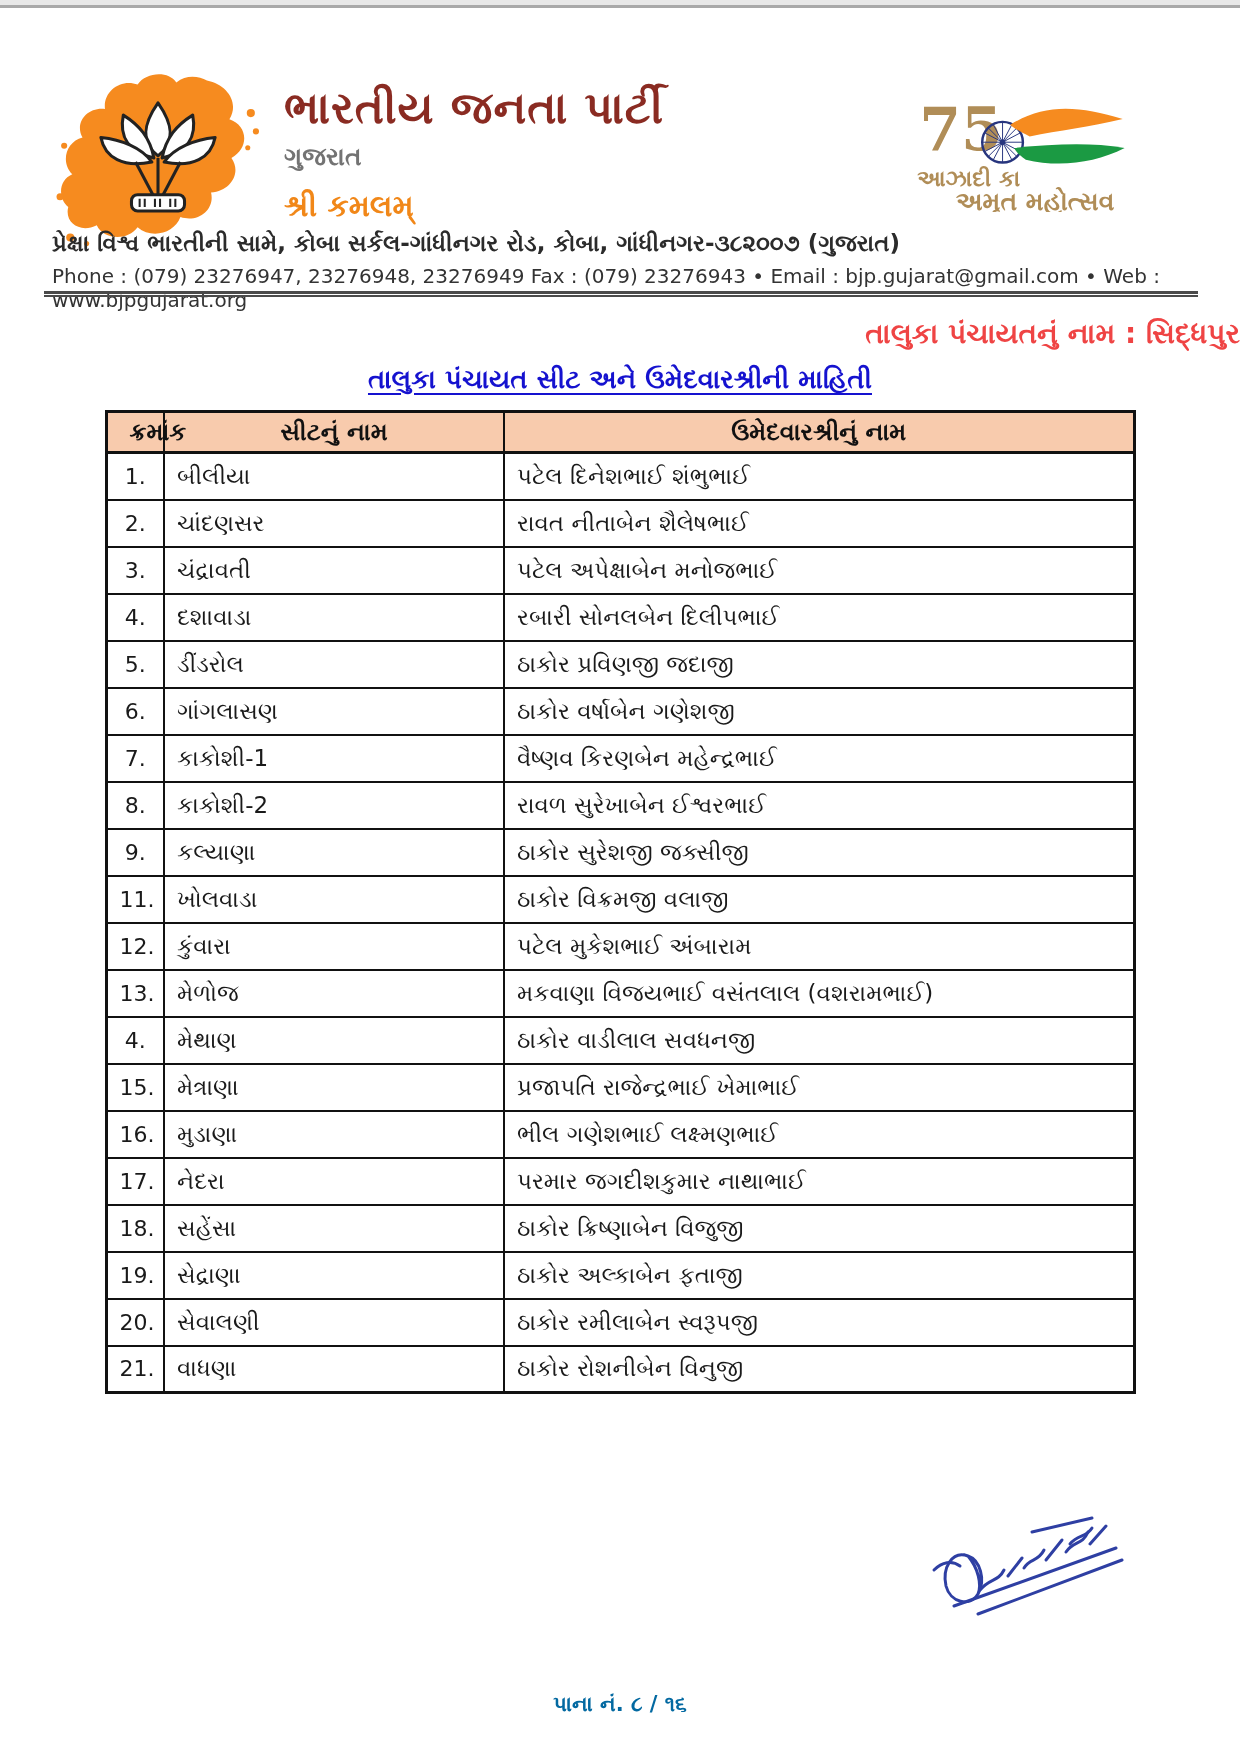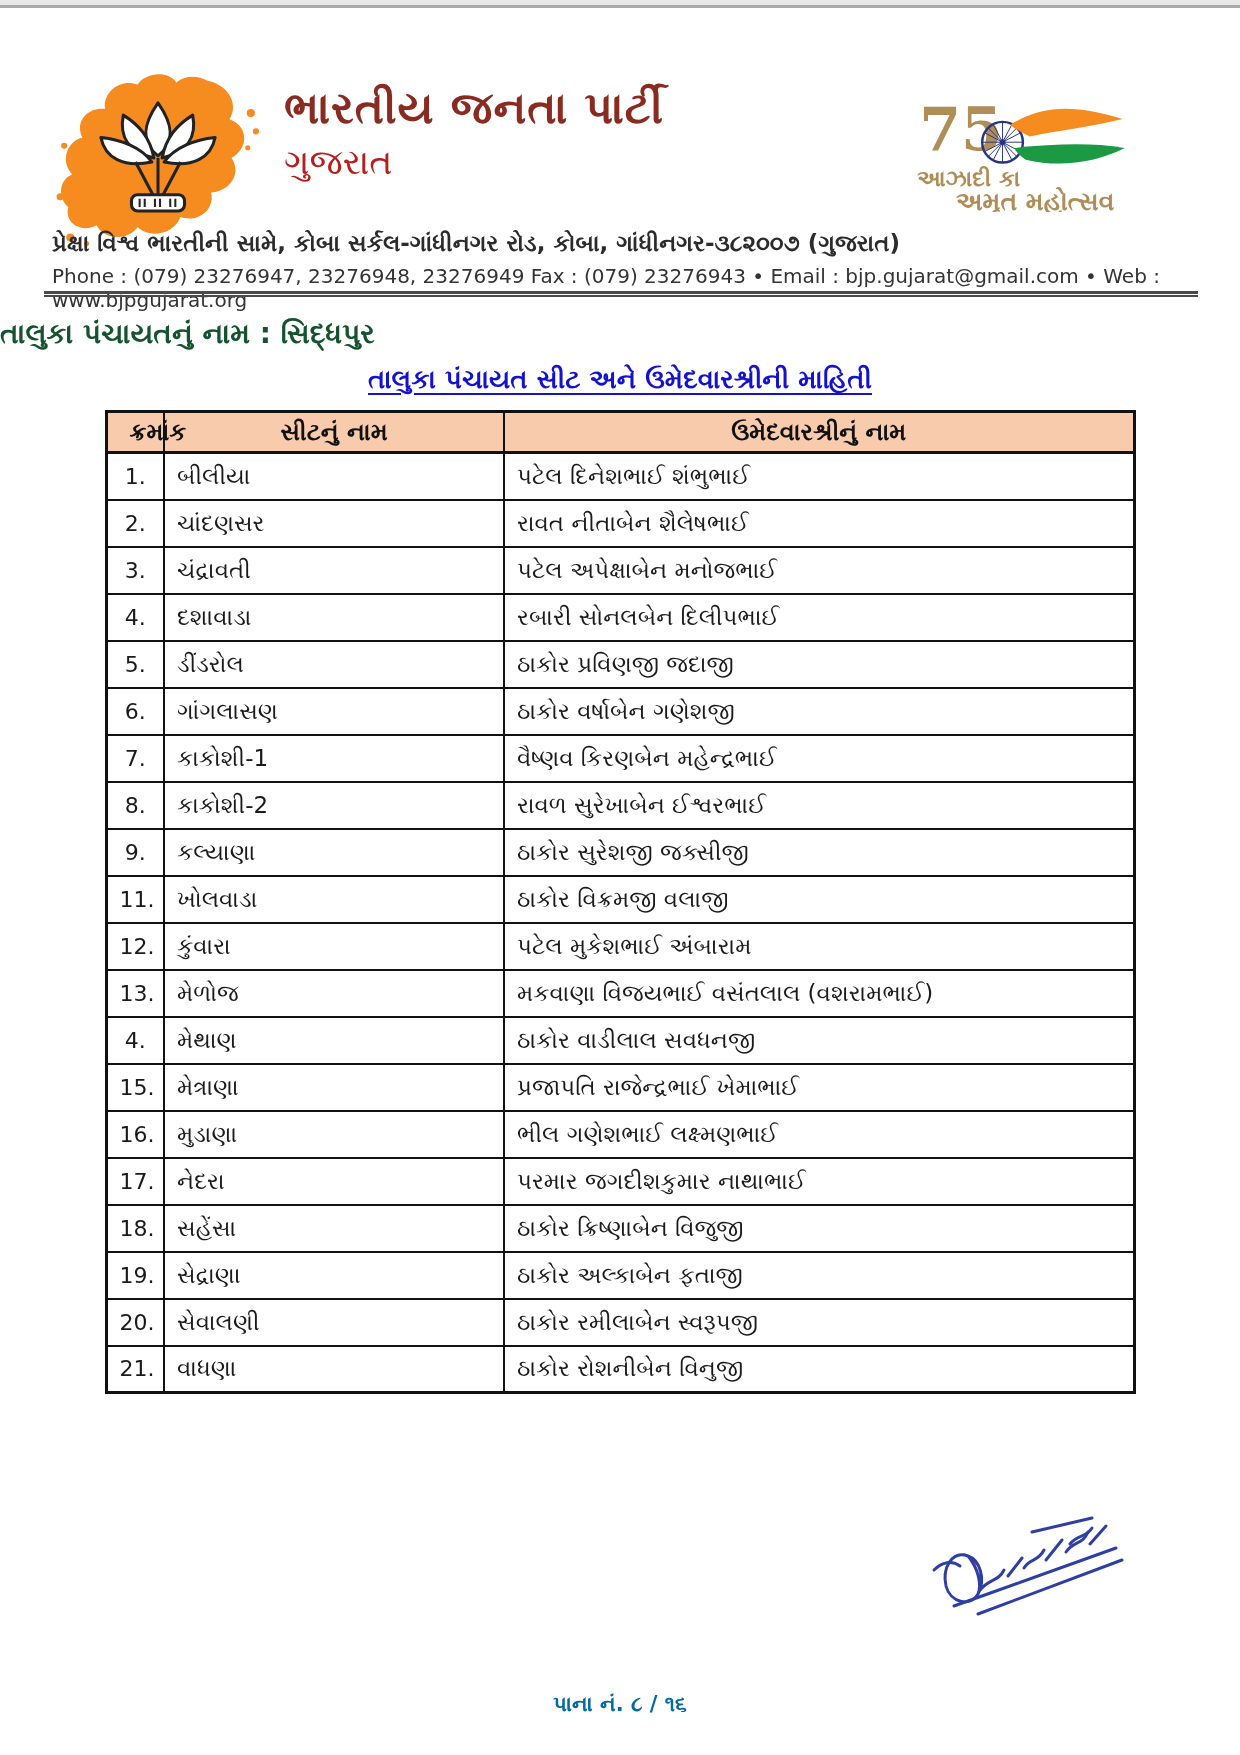--- a/index.html
+++ b/index.html
@@ -6,39 +6,39 @@
   body { background:#e8e8e8; font-family:"DejaVu Sans","Liberation Sans",sans-serif; }
   .page {
     position:relative; width:1240px; height:1755px; margin:5px auto;
     background:#ffffff; border-top:3px solid #a9a9a9; overflow:hidden;
   }
   
   .letterhead { position:relative; height:292px; }
   .logo-splash { position:absolute; left:56px; top:66px; width:204px; height:174px; }
   .org-block { position:absolute; left:284px; top:74px; }
   .org-name  { font-size:44px; font-weight:bold; color:#8a2b22; letter-spacing:1px; }
-  .org-region{ font-size:35px; font-weight:normal; color:#b91c1c; margin-top:8px; }
+  .org-region{ font-size:25px; font-weight:bold; color:#737373; margin-top:8px; }
   .org-office{ font-size:30px; font-weight:bold; color:#f18718; margin-top:16px; }
   .amrut-logo { position:absolute; right:112px; top:78px; width:216px; height:126px; }
   .address-line {
     position:absolute; left:52px; top:222px; right:40px;
     font-size:23px; font-weight:bold; color:#2b2b2b;
   }
   .contact-line {
     position:absolute; left:52px; top:256px; right:40px;
     font-size:20px; color:#333333;
   }
   .head-rule {
     position:absolute; left:44px; right:42px; top:283px; height:6px;
     border-top:3px solid #4a4a4a; border-bottom:2px solid #4a4a4a;
   }
   
   .title-main {
-    text-align:left; margin-top:17px;
-    font-size:28px; font-weight:bold; color:#14532d;
+    text-align:right; margin-top:17px;
+    font-size:28px; font-weight:bold; color:#ef4444;
   }
   .title-sub {
     text-align:center; margin-top:13px;
     font-size:26px; font-weight:bold; color:#1512cf;
     text-decoration:underline; text-underline-offset:5px;
   }
   
   table.candidates {
     width:1028px; margin:15px auto 0 auto;
     border-collapse:collapse; border:3px solid #111111;
@@ -92,20 +92,21 @@
         <rect x="74" y="118" width="52" height="16" rx="6"></rect>
       </g>
       <g stroke="#222222" stroke-width="2">
         <path d="M82,122 L82,130 M87,122 L87,130 M97,122 L97,130 M102,122 L102,130 M112,122 L112,130 M117,122 L117,130"></path>
       </g>
     </svg>
 
     <div class="org-block">
       <div class="org-name">ભારતીય જનતા પાર્ટી</div>
       <div class="org-region">ગુજરાત</div>
+      <div class="org-office">શ્રી કમલમ્</div>
     </div>
 
     <svg class="amrut-logo" viewBox="0 0 220 130">
       <text x="6" y="66" font-size="62" font-weight="bold" fill="#b08d57" font-family="DejaVu Serif, serif">75</text>
       <g stroke="#27357e" fill="none">
         <circle cx="92" cy="58" r="21" stroke-width="2.5"></circle>
         <g stroke-width="1">
           <path d="M92,37 L92,79 M71,58 L113,58 M77,43 L107,73 M107,43 L77,73 M82,39 L102,77 M102,39 L82,77 M73,48 L111,68 M111,48 L73,68"></path>
         </g>
         <circle cx="92" cy="58" r="2.5" fill="#27357e"></circle>

